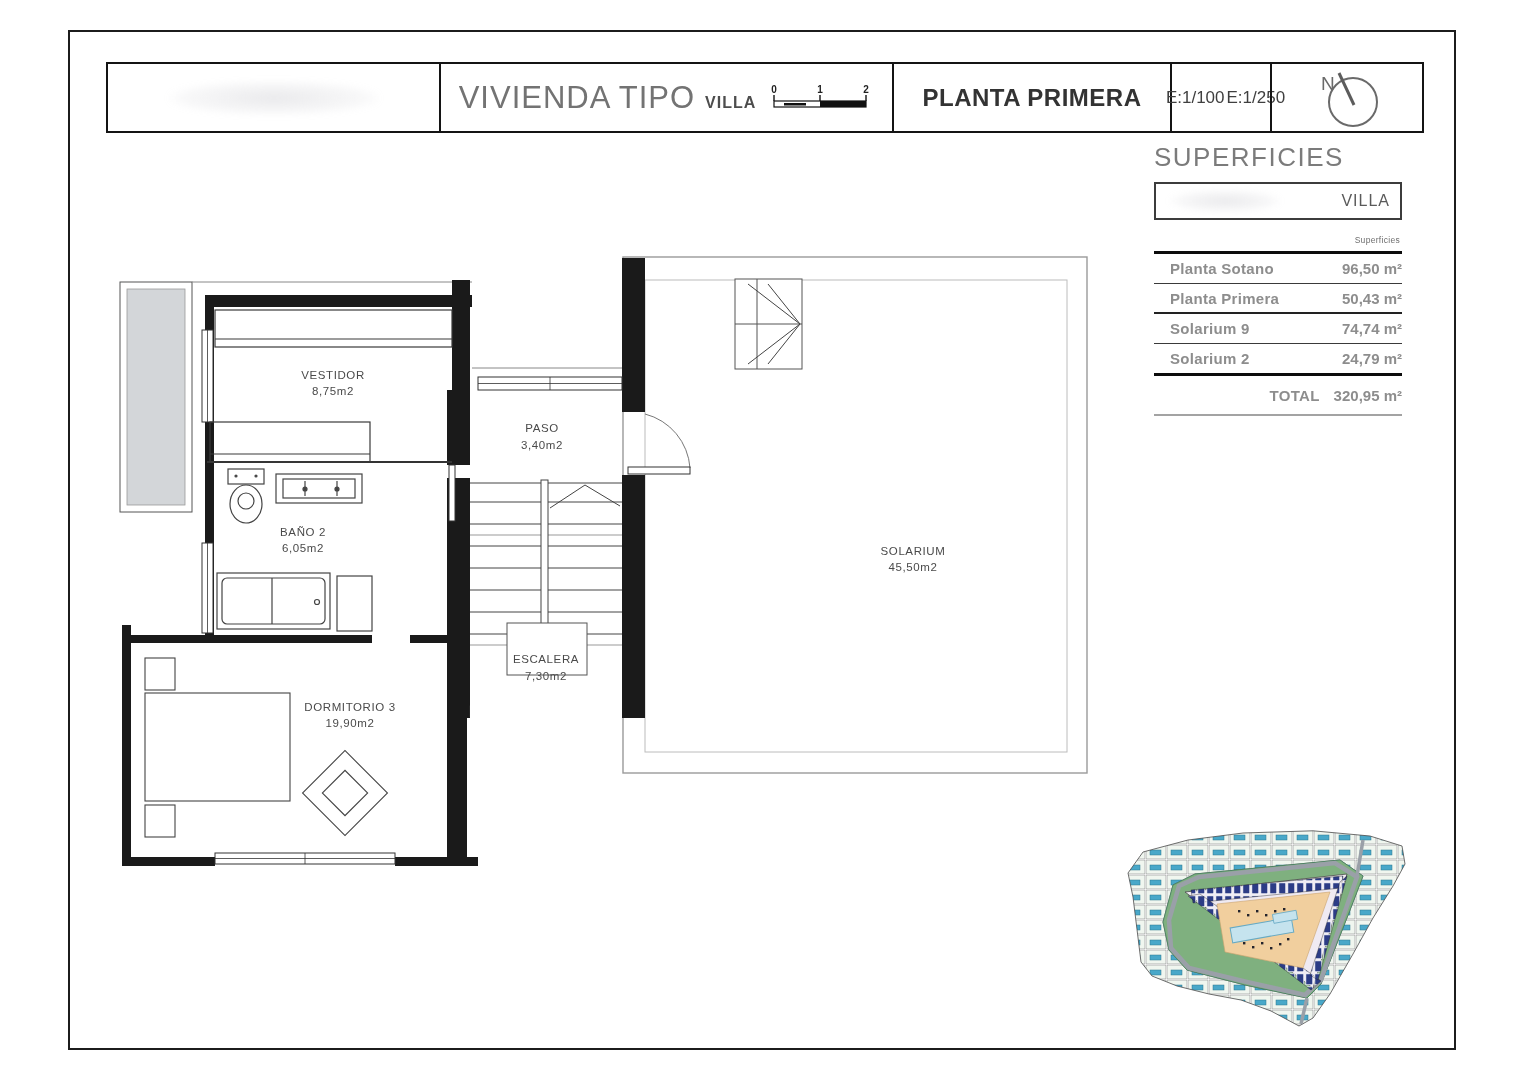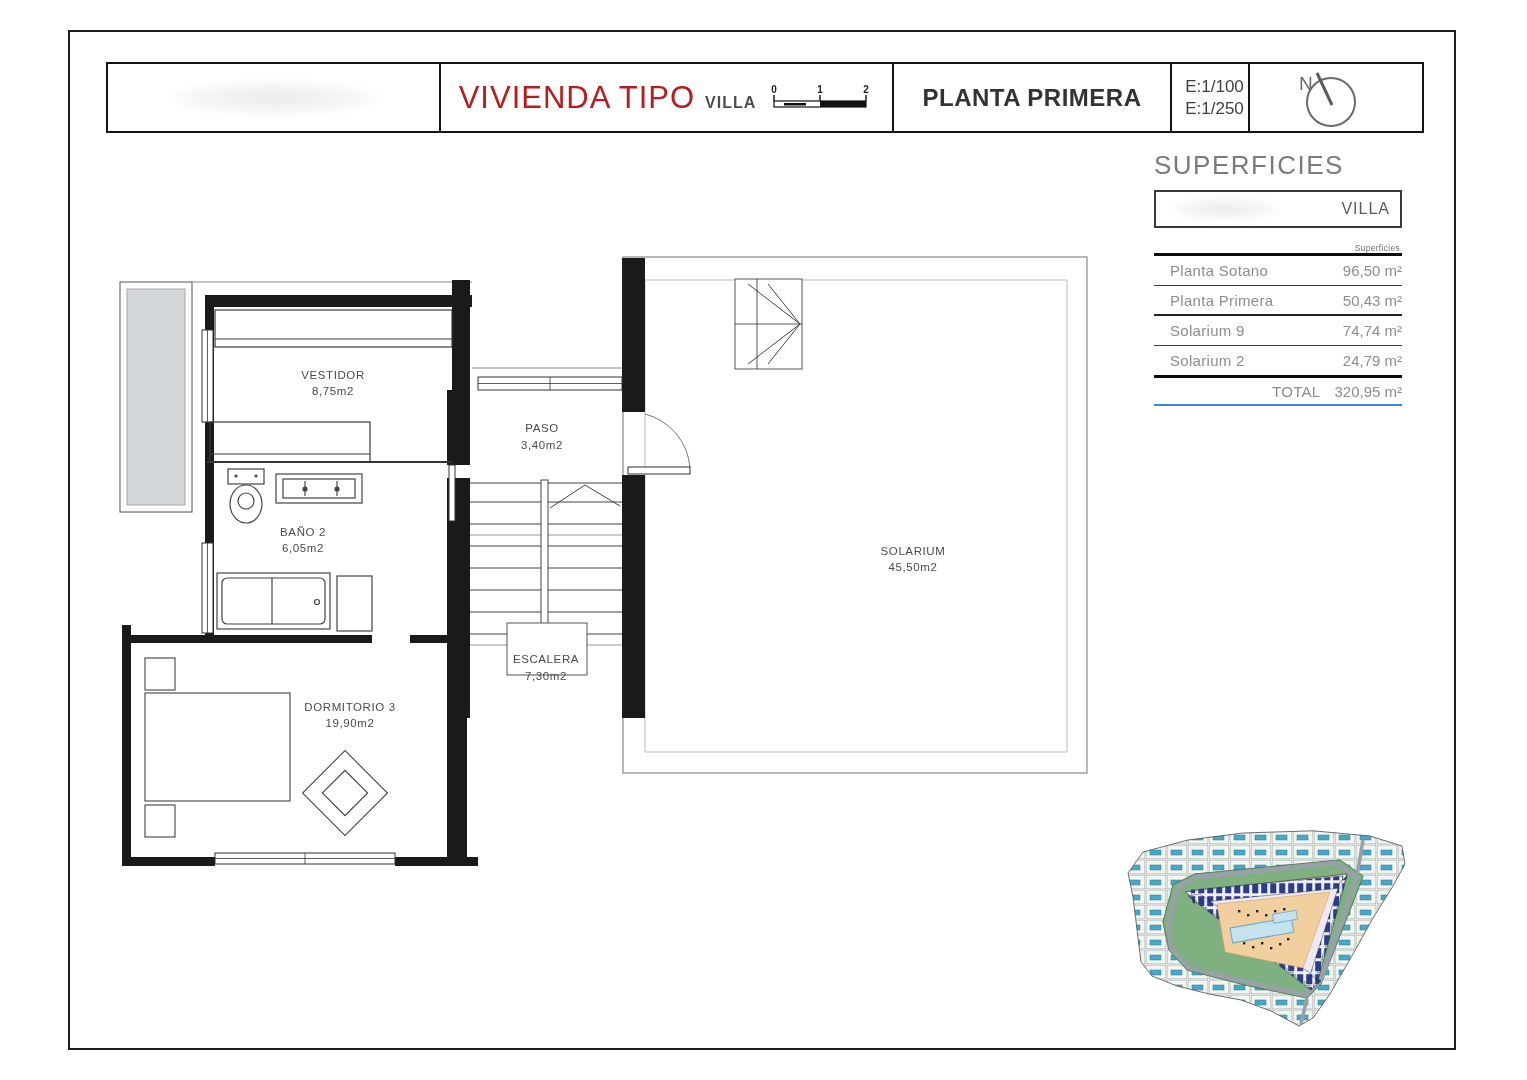--- a/index.html
+++ b/index.html
@@ -9,44 +9,44 @@
   
   #page-frame { left:68px; top:30px; width:1388px; height:1020px; border:2px solid #1c1c1c; }
 
   
   #title-block { left:106px; top:62px; width:1318px; height:71px; border:2px solid #141414; display:flex; background:#fff; }
   #title-block .cell { height:100%; display:flex; align-items:center; justify-content:center; position:relative; }
   #title-block .cell + .cell { border-left:2px solid #141414; }
   .cell-logo { width:331px; }
   .cell-main { width:453px; gap:10px; }
   .cell-planta { width:278px; }
-  .cell-escalas { width:78px; flex-direction:column; justify-content:center; align-items:flex-start; padding-left:9px; gap:2px; }
+  .cell-escalas { width:100px; flex-direction:row; justify-content:center; align-items:flex-start; padding-left:9px; gap:2px; }
   .cell-north { width:150px; }
   .faded-logo { width:210px; height:34px; border-radius:40%;
     background:radial-gradient(ellipse at center, rgba(185,185,192,0.30), rgba(185,185,192,0.10) 60%, transparent 75%);
     filter:blur(3px); }
   .faded-logo.small { width:110px; height:22px; position:absolute; left:14px; top:6px; }
-  .main-title { font-size:31px; color:#b91c1c; letter-spacing:1px; font-weight:400; }
+  .main-title { font-size:31px; color:#737373; letter-spacing:1px; font-weight:400; }
   .main-subtitle { font-size:16px; color:#4d4d4d; font-weight:bold; letter-spacing:1px; margin-top:10px; }
   .planta-title { font-size:24px; color:#333; font-weight:bold; letter-spacing:0.5px; }
   .escala { font-size:17px; color:#3f3f3f; }
 
   
-  #superficies { left:1154px; top:150px; width:248px; }
+  #superficies { left:1154px; top:142px; width:248px; }
   .sup-title { font-size:26px; color:#7b7b7b; letter-spacing:1.5px; font-weight:400; }
   .villa-box { margin-top:9px; height:38px; border:2px solid #3c3c3c; position:relative; display:flex; align-items:center; justify-content:flex-end; padding-right:10px; }
   .villa-box .villa-name { font-size:16px; color:#5a5a5a; letter-spacing:1px; }
   .sup-colhdr { margin-top:15px; text-align:right; font-size:8.5px; color:#6e6e6e; padding-right:2px; letter-spacing:0.3px; }
-  .sup-table { margin-top:0; border-top:3px solid #0c0c0c; }
+  .sup-table { margin-top:6px; border-top:3px solid #0c0c0c;font-weight:bold; }
   .sup-row { display:flex; align-items:center; height:30px; font-size:15px; color:#8d8d8d; border-bottom:1px solid #3a3a3a; }
   .sup-row .lbl { padding-left:16px; letter-spacing:0.3px; }
   .sup-row .val { margin-left:auto; }
   .sup-row.sep-med { border-bottom:2px solid #222; }
   .sup-row.last { border-bottom:3px solid #0c0c0c; height:32px;text-align:center; }
-  .sup-row.total { border-bottom:2px solid #3b82f6; height:28px; }
+  .sup-row.total { border-bottom:2px solid #a3a3a3; height:40px; }
   .sup-row.total .lbl { margin-left:auto; padding-right:14px; }
   .sup-row.total .val { margin-left:0; }
 
   svg text { font-family:"Liberation Sans", sans-serif; }
   .room-label { font-size:11.5px; fill:#4a4a4a; letter-spacing:0.6px; text-anchor:middle; }
 </style>
 </head>
 <body>
 
 <div class="abs" id="page-frame"></div>

